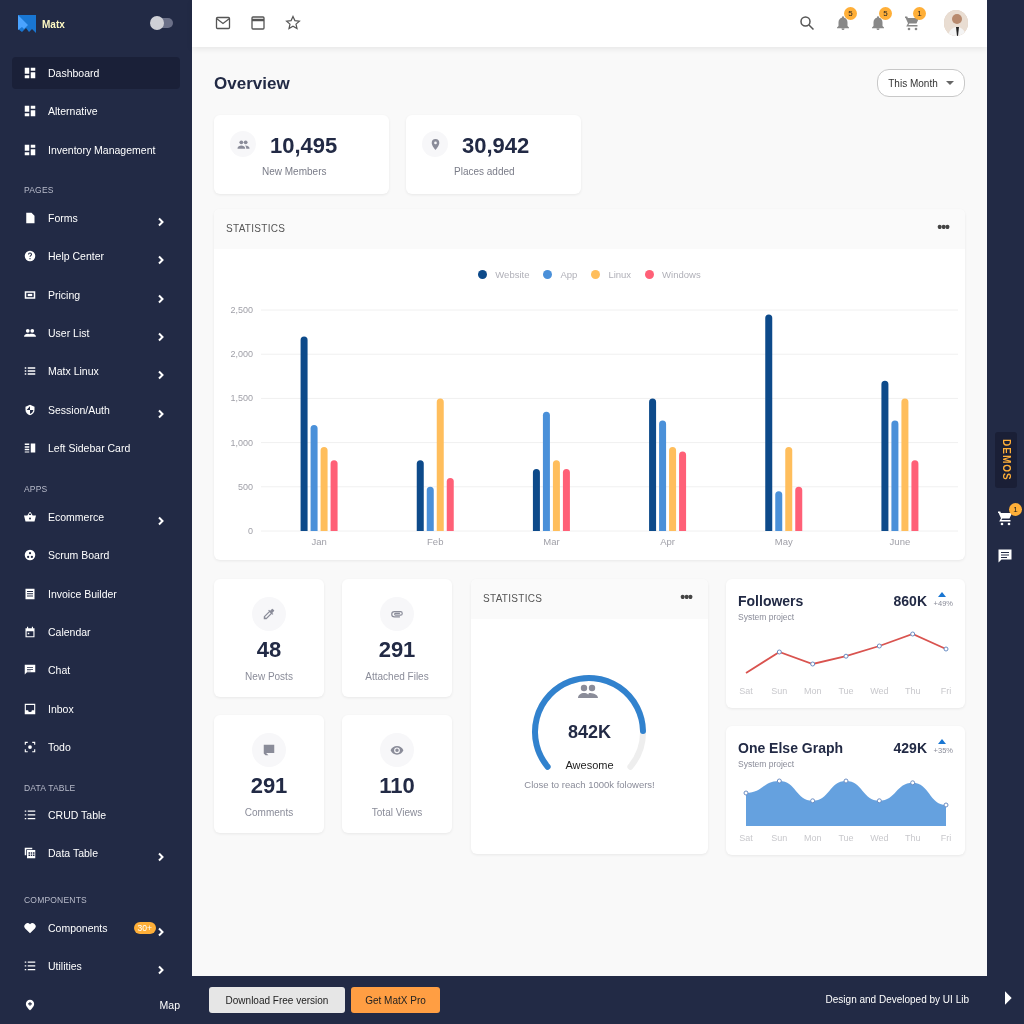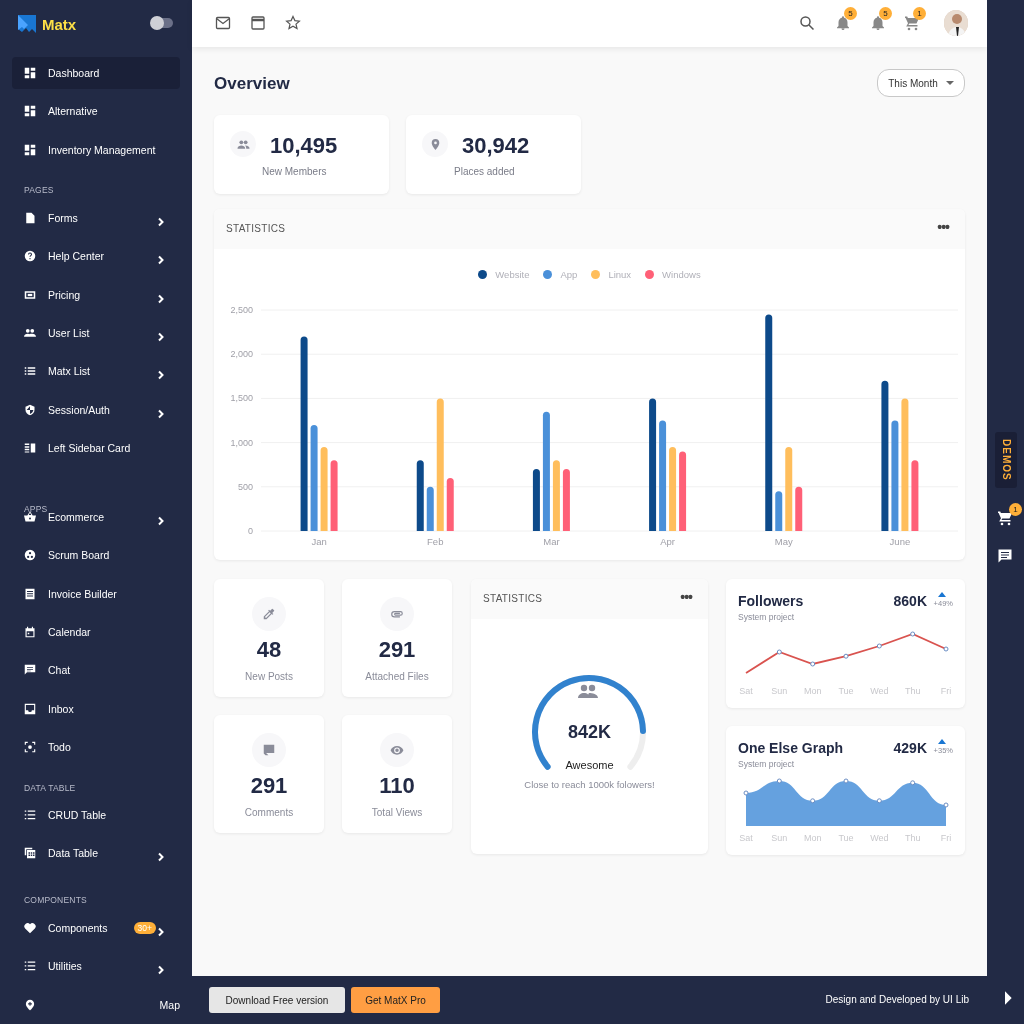--- a/index.html
+++ b/index.html
@@ -1,20 +1,20 @@
 <!DOCTYPE html>
 <html><head>
 <meta charset="utf-8">
 <style>
 *{box-sizing:border-box;margin:0;padding:0}
 body{width:1024px;height:1024px;overflow:hidden;background:#222a45;font-family:"Liberation Sans",sans-serif;position:relative}
 .sidebar{position:absolute;left:0;top:0;width:192px;height:1024px;background:#222a45;color:#fff}
 .brand{position:absolute;left:18px;top:14px;height:20px;display:flex;align-items:center}
 .brand-logo{width:18px;height:18px;margin-right:6px}
-.brand-name{font-size:15px;font-weight:bold;color:#fde047}
+.brand-name{font-size:10px;font-weight:bold;color:#fef9c3}
 .toggle{position:absolute;left:151px;top:18px;width:22px;height:10px;border-radius:5px;background:#6b7088}
 .toggle::after{content:"";position:absolute;left:-1px;top:-2px;width:14px;height:14px;border-radius:50%;background:#cfd0d6}
 .nav-item{position:absolute;left:12px;width:168px;height:32px;display:flex;align-items:center;border-radius:4px;cursor:pointer}
 .nav-item.active{background:#1a2038}
 .nav-icon{width:12px;height:12px;margin-left:12px;margin-right:12px;display:flex;align-items:center;justify-content:center}
 .nav-icon svg{width:12px;height:12px;fill:#fff}
 .nav-label{font-size:10.5px;color:#fff;flex:1}
 .nav-chev{width:10px;height:10px;margin-right:14px}
 .nav-chev svg{width:10px;height:10px;stroke:#fff;fill:none;stroke-width:2}
 .nav-badge{background:#ffaf38;color:#fff;font-size:8.5px;border-radius:8px;padding:1px 4px;}
@@ -152,21 +152,21 @@
         <span class="nav-chev"><svg viewBox="0 0 10 10">
             <path d="M3 1.5l3.5 3.5L3 8.5"></path>
           </svg></span>
       </div>
       <div class="nav-item" style="top: 355.2px;">
         <span class="nav-icon">
           <svg viewBox="0 0 16 16">
             <path d="M1 3h2v2H1zm4 0h10v2H5zM1 7h2v2H1zm4 0h10v2H5zm-4 4h2v2H1zm4 0h10v2H5z"></path>
           </svg>
         </span>
-        <span class="nav-label">Matx List</span>
+        <span class="nav-label">Matx Linux</span>
         <span class="nav-chev"><svg viewBox="0 0 10 10">
             <path d="M3 1.5l3.5 3.5L3 8.5"></path>
           </svg></span>
       </div>
       <div class="nav-item" style="top: 393.5px;">
         <span class="nav-icon">
           <svg viewBox="0 0 16 16">
             <path d="M8 1l6 2.5v4c0 3.5-2.5 6.5-6 7.5-3.5-1-6-4-6-7.5v-4z"></path>
             <path d="M8 3v5H3.5M8 8h4.5c-.5 2.5-2.2 4.5-4.5 5.2z" fill="#222a45"></path>
           </svg>
@@ -177,21 +177,21 @@
           </svg></span>
       </div>
       <div class="nav-item" style="top: 431.8px;">
         <span class="nav-icon">
           <svg viewBox="0 0 16 16">
             <path d="M1 2h6v2H1zm0 3.5h6v2H1zm0 3.5h6v2H1zm0 3.5h6V14H1zM9 2h6v12H9z"></path>
           </svg>
         </span>
         <span class="nav-label">Left Sidebar Card</span>
       </div>
-      <div class="section-label" style="top: 504px;">APPS</div>
+      <div class="section-label" style="top: 484px;">APPS</div>
       <div class="nav-item" style="top: 501px;">
         <span class="nav-icon">
           <svg viewBox="0 0 16 16">
             <path d="M5 6L8 1.5 11 6z" fill="none" stroke="#fff" stroke-width="1.3"></path>
             <path d="M0 6h16l-2 8H2z"></path>
             <circle cx="8" cy="10" r="1.3" fill="#222a45"></circle>
           </svg>
         </span>
         <span class="nav-label">Ecommerce</span>
         <span class="nav-chev"><svg viewBox="0 0 10 10">

